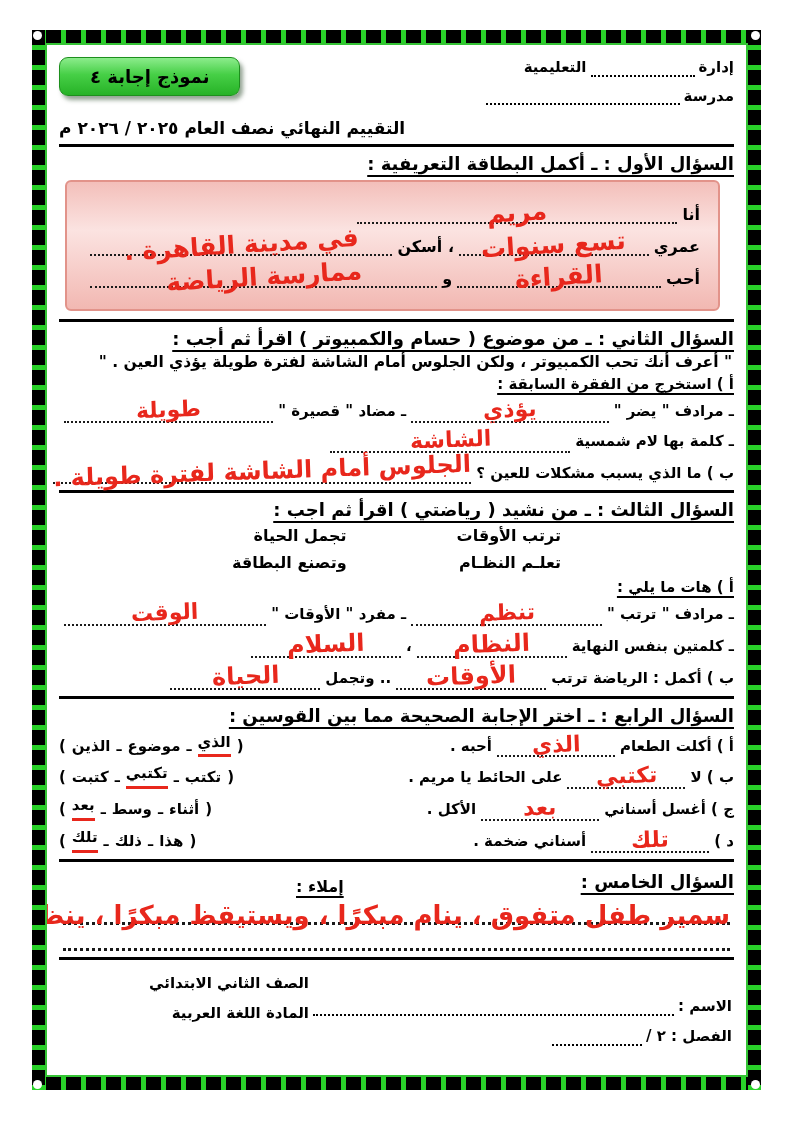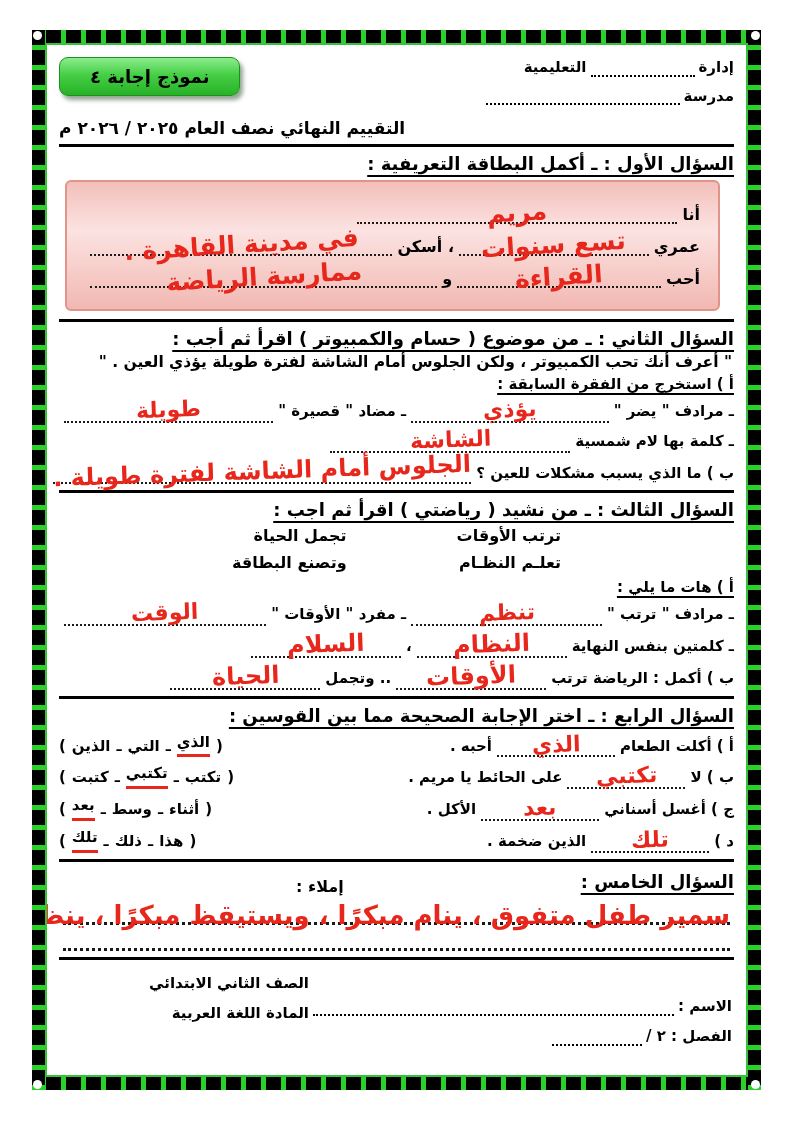--- a/index.html
+++ b/index.html
@@ -80,21 +80,21 @@
   .passage { font-size:15.5px; margin:4px 2px; }
   .verse { display:grid; grid-template-columns:auto auto; column-gap:110px; row-gap:8px;
            justify-content:center; font-size:16px; margin:6px 0; }
   
   .opts { margin-inline-start:auto; white-space:nowrap; font-size:15px; display:inline-flex; gap:6px; align-items:flex-end; }
   .opt.u { border-bottom:3px solid #e8271c; padding-bottom:1px; }
   
   .q5head { display:flex; align-items:flex-end; margin-top:2px; }
   .q5head .qtitle { flex:0 0 auto; }
   .imla { flex:1; text-align:center; font-size:16px; }
-  .imla span { text-decoration-thickness:2px; text-underline-offset:4px; }
+  .imla span { text-decoration:underline; text-decoration-thickness:2px; text-underline-offset:4px; }
   .imla-line { border-bottom:3px dotted #1a1a1a; text-align:center; margin:4px 4px 2px; }
   .imla-line .ans { font-size:26px; transform:none; top:6px; letter-spacing:1px; }
   .dotline { border-bottom:3px dotted #1a1a1a; height:24px; margin:0 4px 6px; }
   
   .footer { display:flex; align-items:flex-start; margin-top:8px; font-size:15px; }
   .fright { flex:1 1 auto; line-height:2.0; padding-inline-start:2px;margin-top:23px; }
   .fleft { flex:0 0 250px; text-align:right; line-height:2.0; }
 </style>
 </head>
 <body>
@@ -212,21 +212,21 @@
       <h2 class="qtitle"><span>السؤال الرابع : ـ اختر الإجابة الصحيحة مما بين القوسين :</span></h2>
 
       <div class="row">
         <span class="lbl">أ ) أكلت الطعام</span>
         <span class="blank w120"><span class="ans lg">الذي</span></span>
         <span class="lbl">أحبه .</span>
         <span class="opts">
           <span>(</span>
           <span class="opt u">الذي</span>
           <span class="dash">ـ</span>
-          <span class="opt">التي</span>
+          <span class="opt">موضوع</span>
           <span class="dash">ـ</span>
           <span class="opt">الذين</span>
           <span>)</span>
         </span>
       </div>
 
       <div class="row">
         <span class="lbl">ب ) لا</span>
         <span class="blank w120"><span class="ans lg">تكتبي</span></span>
         <span class="lbl">على الحائط يا مريم .</span>
@@ -252,21 +252,21 @@
           <span class="opt">وسط</span>
           <span class="dash">ـ</span>
           <span class="opt u">بعد</span>
           <span>)</span>
         </span>
       </div>
 
       <div class="row">
         <span class="lbl">د )</span>
         <span class="blank w120"><span class="ans lg">تلك</span></span>
-        <span class="lbl">الذين ضخمة .</span>
+        <span class="lbl">أسناني ضخمة .</span>
         <span class="opts">
           <span>(</span>
           <span class="opt">هذا</span>
           <span class="dash">ـ</span>
           <span class="opt">ذلك</span>
           <span class="dash">ـ</span>
           <span class="opt u">تلك</span>
           <span>)</span>
         </span>
       </div>

